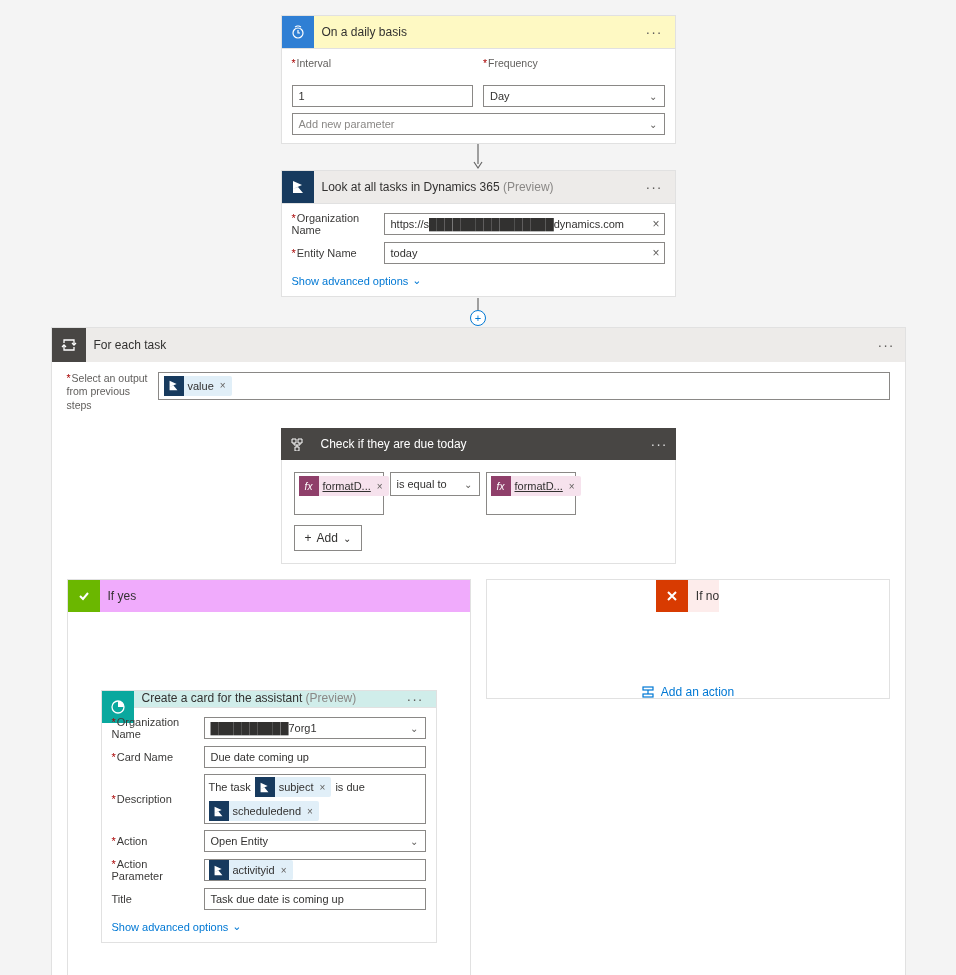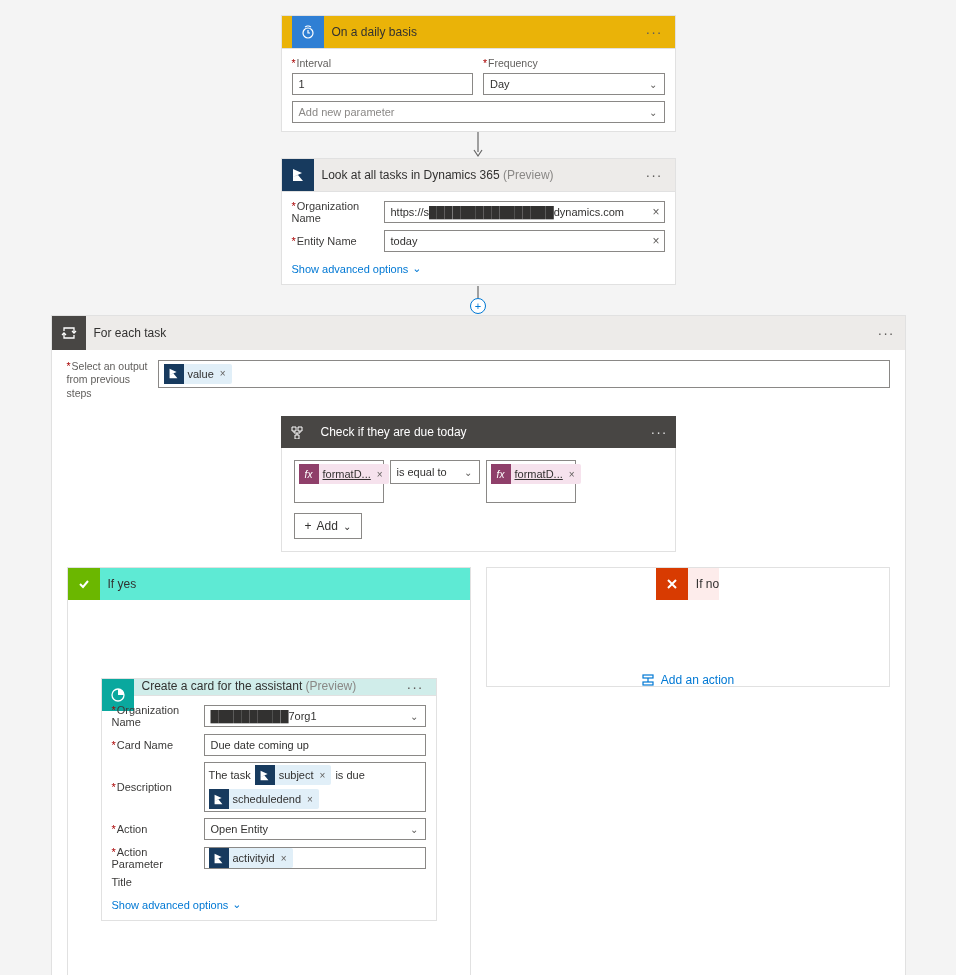--- a/index.html
+++ b/index.html
@@ -12,21 +12,21 @@
 .hicon { width: 32px; height: 32px; display: flex; align-items: center; justify-content: center; flex-shrink: 0; }
 .title { flex: 1; padding-left: 8px; font-size: 12px; color: #323130; }
 .title .preview { color: #8a8886; }
 .menu-dots { color: #605e5c; font-size: 14px; cursor: pointer; padding: 0 4px; letter-spacing: 1px; }
 
 .body { background: #fff; padding: 8px 10px; border-top: 1px solid #e1e1e1; }
 .row { display: flex; align-items: center; margin-bottom: 6px; gap: 10px; }
 .row:last-child { margin-bottom: 0; }
 .label { width: 82px; font-size: 11px; color: #3b3a39; flex-shrink: 0; }
 .req { color: #a80000; margin-right: 1px; }
-.label-top { font-size: 10.5px; color: #605e5c; margin-bottom: 4px; }
+.label-top { font-size: 10.5px; color: #605e5c; margin-bottom: 16px; }
 .input { border: 1px solid #8a8886; height: 22px; padding: 0 6px; font-size: 11px; display: flex; align-items: center; background: #fff; flex: 1; }
 .input.with-clear { padding-right: 4px; }
 .clearx { margin-left: auto; font-size: 12px; color: #605e5c; cursor: pointer; }
 .chev { margin-left: auto; font-size: 10px; color: #605e5c; }
 
 .arrow { height: 26px; display: flex; align-items: center; justify-content: center; }
 .arrow svg { display: block; }
 .plus-circle { width: 16px; height: 16px; border: 1px solid #0078d4; border-radius: 50%; color: #0078d4; display: flex; align-items: center; justify-content: center; font-size: 11px; background: #fff; cursor: pointer; }
 
 .wide-card { width: 855px; background: #fff; border: 1px solid #e1e1e1; }
@@ -53,21 +53,21 @@
 .cond-header .title { color: #fff; }
 .cond-body { background: #fff; padding: 12px; border: 1px solid #e1e1e1; border-top: none; }
 .cond-row { display: flex; gap: 6px; margin-bottom: 10px; }
 .cond-box { border: 1px solid #8a8886; padding: 3px 4px 18px; min-height: 24px; display: flex; align-items: flex-start; text-align: center; }
 .cond-sel { width: 90px; border: 1px solid #8a8886; height: 24px; display: flex; align-items: center; padding: 0 6px; font-size: 11px; }
 .add-btn { border: 1px solid #8a8886; height: 26px; padding: 0 10px; display: inline-flex; align-items: center; gap: 5px; font-size: 12px; cursor: pointer; }
 
 .branches { display: flex; gap: 15px; margin-top: 15px; }
 .branch { flex: 1; border: 1px solid #e1e1e1; display: flex; flex-direction: column; }
 .branch-header { height: 32px; display: flex; align-items: center; }
-.bh-yes { background: #5eead4; align-items: center; }
+.bh-yes { background: #f0abfc; align-items: center; }
 .bh-no { background: #fdeceb; }
 .bh-icon { width: 32px; height: 32px; display: flex; align-items: center; justify-content: center; }
 .bh-icon-yes { background: #6bb700; }
 .bh-icon-no { background: #d83b01; }
 .branch-body { flex: 1; padding: 33px; display: flex; flex-direction: column; }
 
 .assistant-card { margin: 45px 0 15px; border: 1px solid #e1e1e1; }
 .assistant-header { height: 16px; display: flex; align-items: flex-start; background: #d0edea; padding-right: 8px; }
 .ah-icon { width: 32px; height: 32px; background: #0aa89e; display: flex; align-items: center; justify-content: center; }
 
@@ -77,21 +77,21 @@
 .add-action svg { display: block; }
 
 .d365icon path { fill: #fff; }
 </style>
 </head>
 <body>
 
 <div class="canvas">
 
   <div class="card" style="width:395px;">
-    <div class="card-header" style="background:#eab308;padding-left:10px;">
+    <div class="card-header" style="background:#fef9c3;">
       <div class="hicon" style="background:#2f7fd4;">
         <svg width="16" height="16" viewBox="0 0 16 16">
             <circle cx="8" cy="9" r="5" fill="none" stroke="#fff" stroke-width="1.2"></circle>
             <path d="M8 6v3h2" stroke="#fff" stroke-width="1.2" fill="none"></path>
             <path d="M5 3l2-1h2l2 1" stroke="#fff" stroke-width="1.2" fill="none"></path>
           </svg>
       </div>
       <div class="title">On a daily basis</div>
       <div class="menu-dots">···</div>
     </div>
@@ -311,20 +311,23 @@
                             <path d="M2 1 L11 5 L2 9 Z M2 9 L7 7 L12 13 L2 13 Z"></path>
                           </svg>
                         </span>
                         <span class="txt">activityid</span>
                         <span class="px">×</span>
                       </span>
                   </div>
                 </div>
                 <div class="row">
                   <div class="label">Title</div>
+                  <div class="input">
+                      <span>Task due date is coming up</span>
+                    </div>
                 </div>
                 <div class="show-adv">
                     <span>Show advanced options</span> 
                     <span>⌄</span>
                   </div>
               </div>
             </div>
 
             <div style="height:45px;"></div>
 

